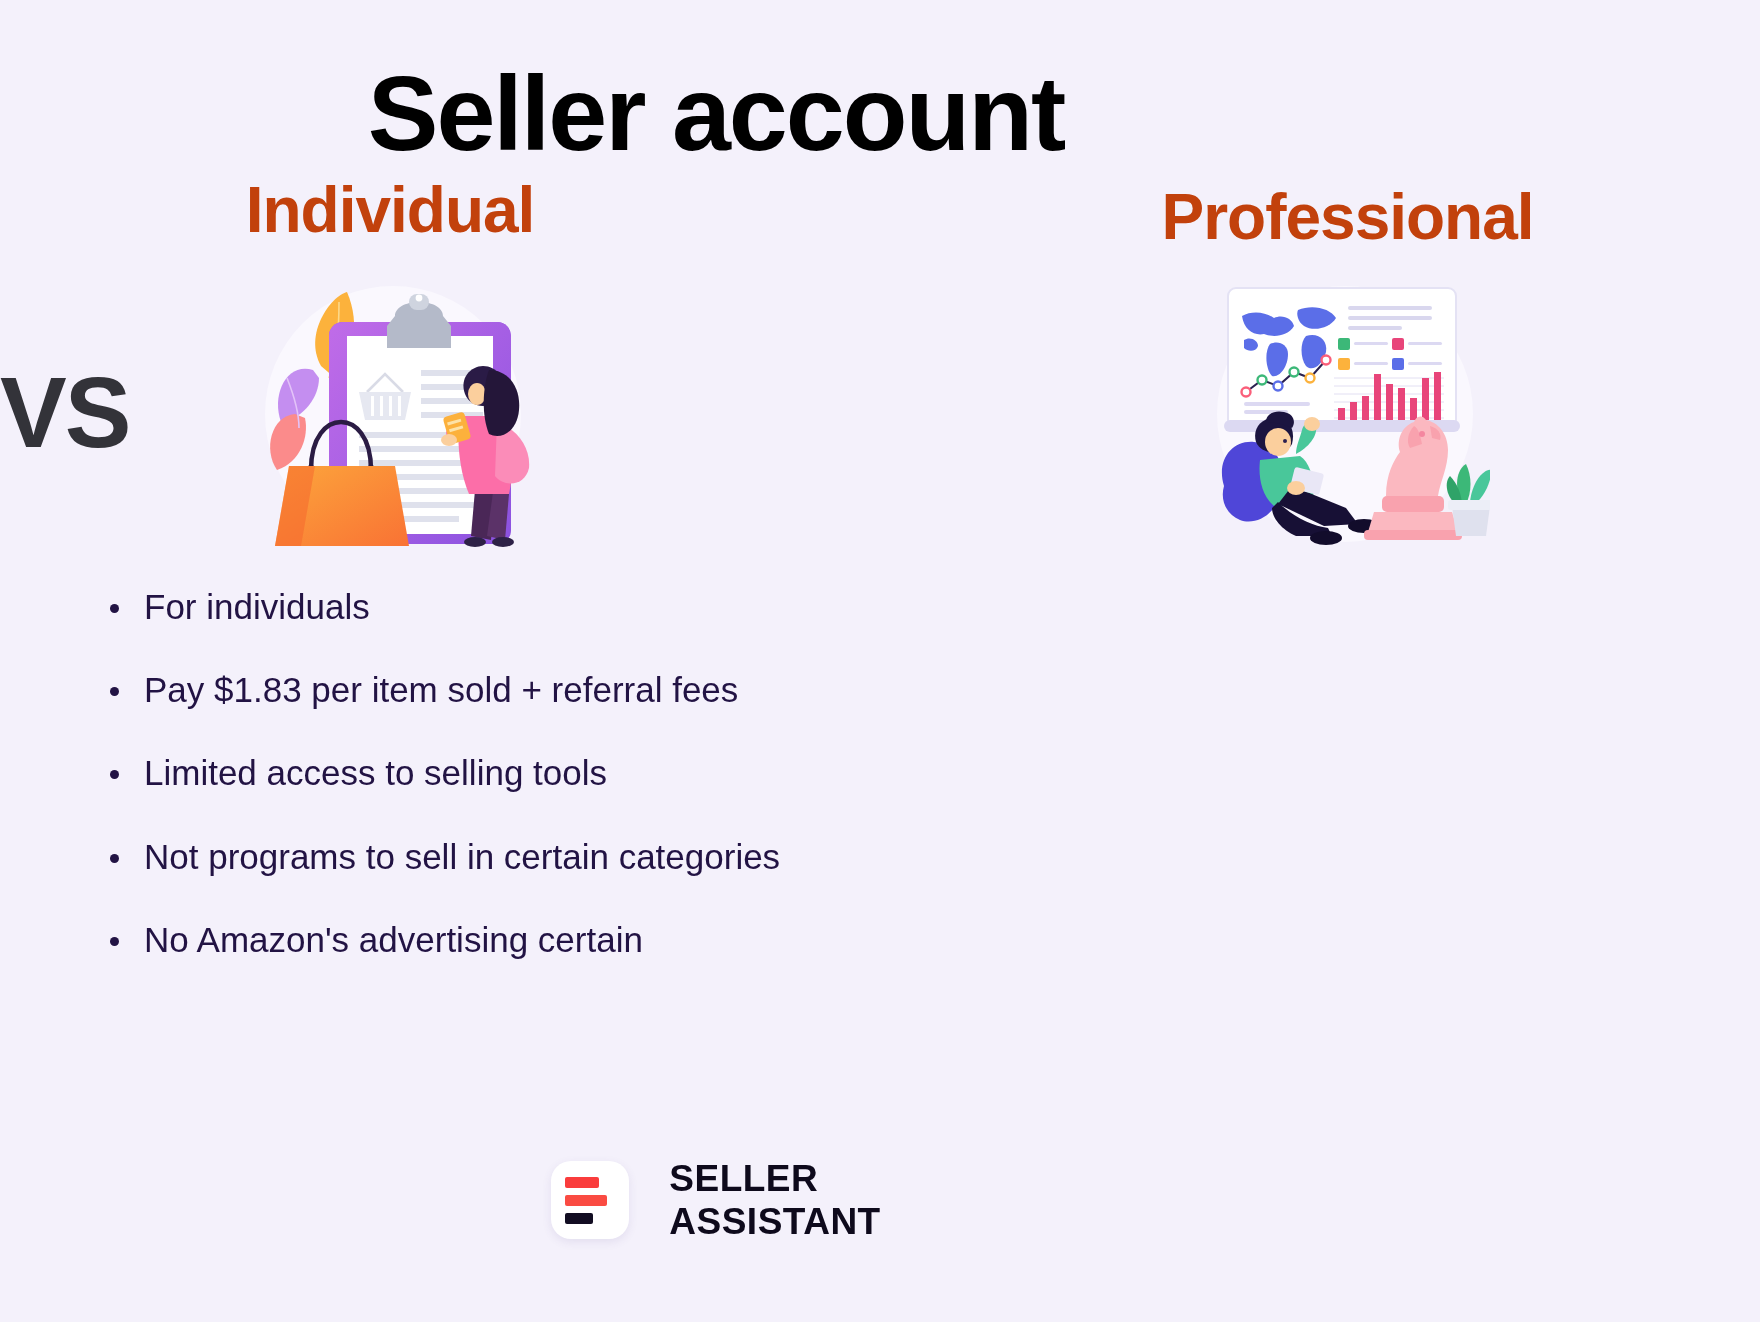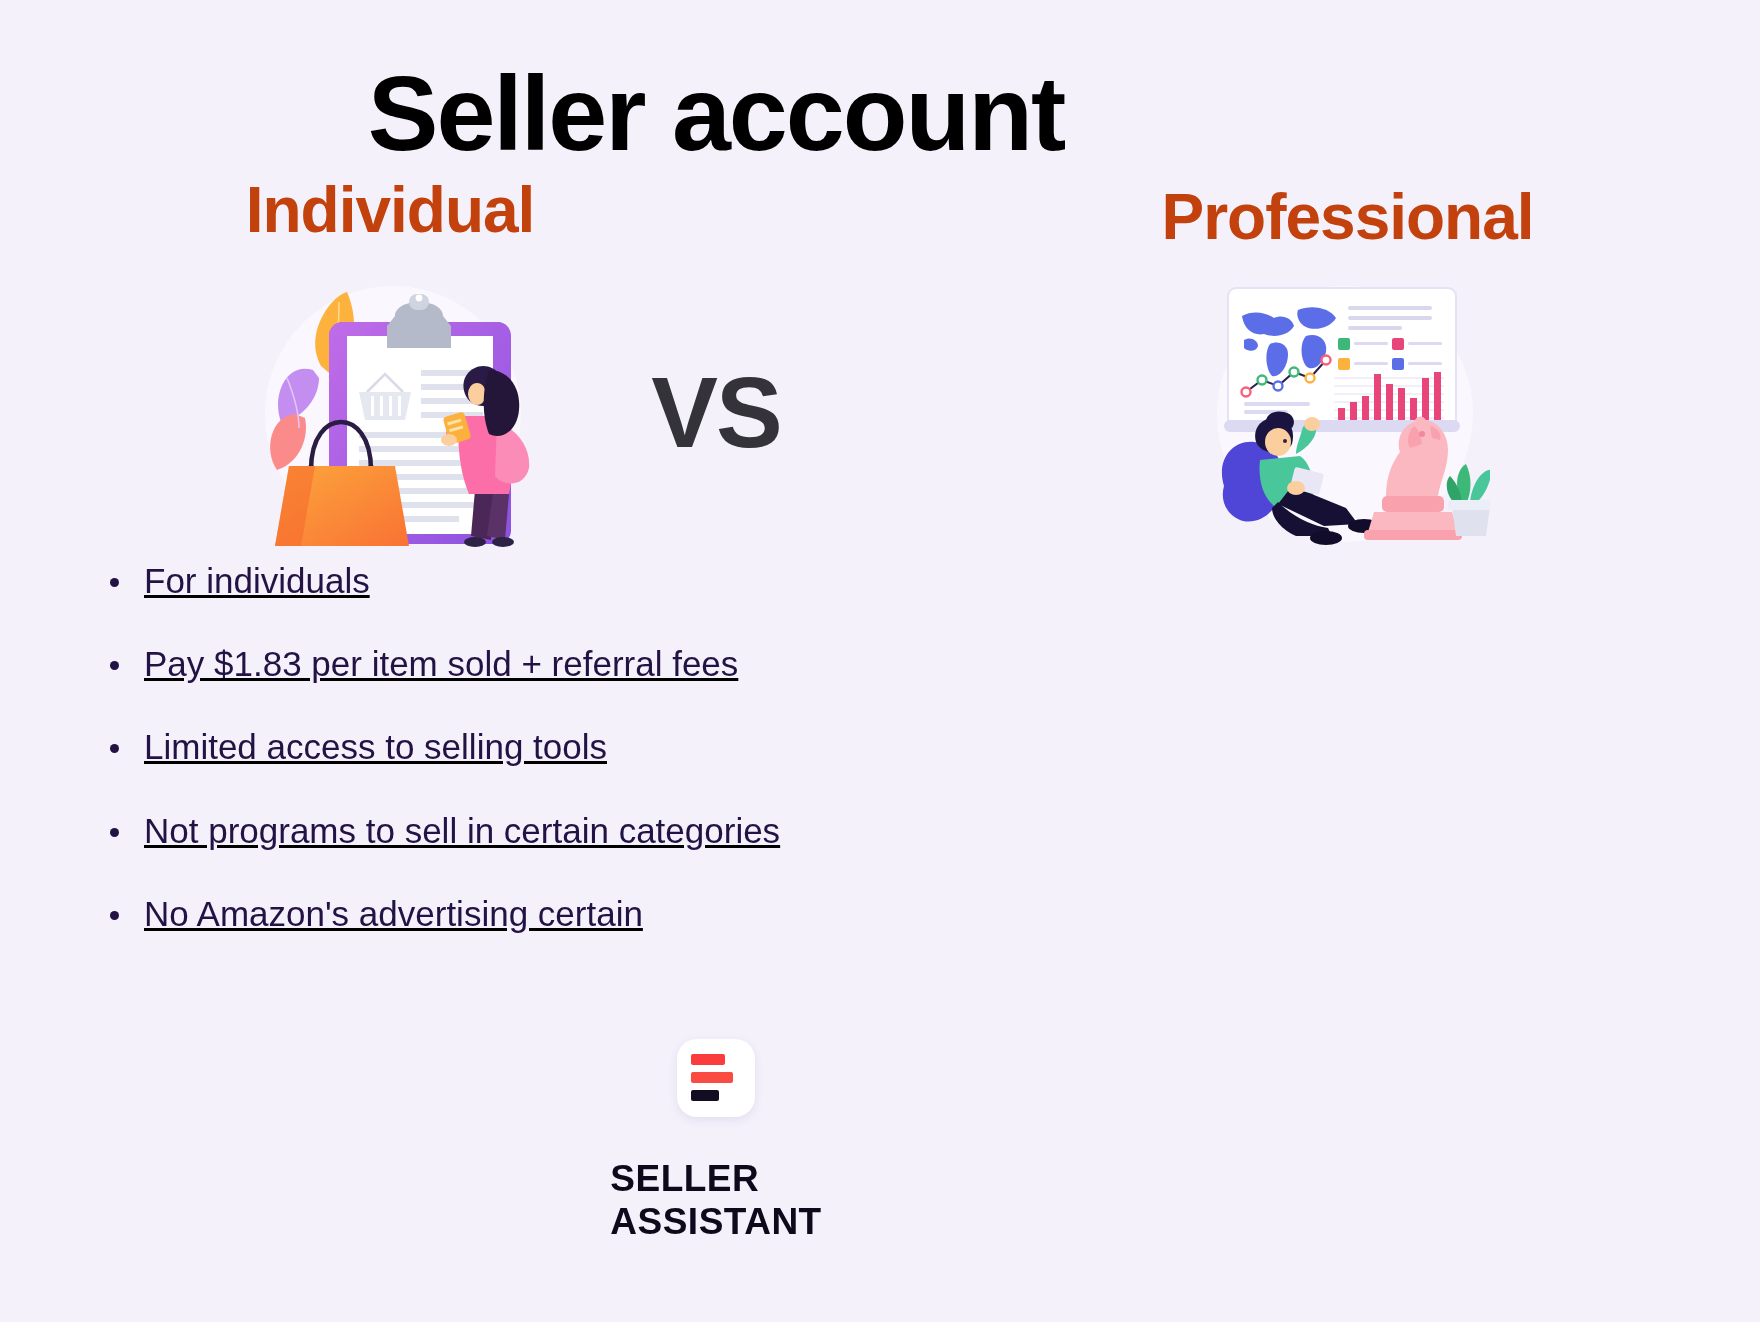--- a/index.html
+++ b/index.html
@@ -43,36 +43,36 @@
     line-height:1.1;
   }
   .col-heading.left  { padding-right:100px; }
   .col-heading.right { padding-left:55px;margin-top:7px; }
 
   
   .vs {
     position:absolute;
     left:0; right:0;
     top:355px;
-    text-align:center;
+    text-align:left;
     font-size:100px;
     font-weight:bold;
     color:#333339;
     letter-spacing:-2px;
     z-index:5;
   }
 
   
   .illo-wrap { height:290px; display:flex; align-items:center; justify-content:center; margin-top:10px; }
   .illo-left  { margin-left:-105px; }
   .illo-right { margin-left:50px; }
 
   
   .bullets { list-style:none; margin:0; padding:0; }
-  .bullets.left  { margin-left:100px;  width:740px;text-decoration:underline; }
+  .bullets.left  { margin-left:100px;  margin-top:26px; width:740px; }
   .bullets li {
     position:relative;
     padding-left:44px;
     font-size:35px;
     line-height:1.24;
     color:#221344;
     margin-bottom:40px;
   }
   .bullets li:before {
     content:"";
@@ -88,21 +88,20 @@
 
   
   .footer {
     position:absolute;
     left:0; right:0;
     bottom:78px;
     display:flex;
     align-items:center;
     justify-content:center;
     gap:40px;
-    flex-direction:column;
   }
   .logo-mark {
     width:78px; height:78px;
     background:#ffffff;
     border-radius:20px;
     box-shadow:0 3px 10px rgba(80,60,140,.10);
     display:flex; flex-direction:column;
     justify-content:center; align-items:flex-start;
     padding-left:14px;
     box-sizing:border-box;

